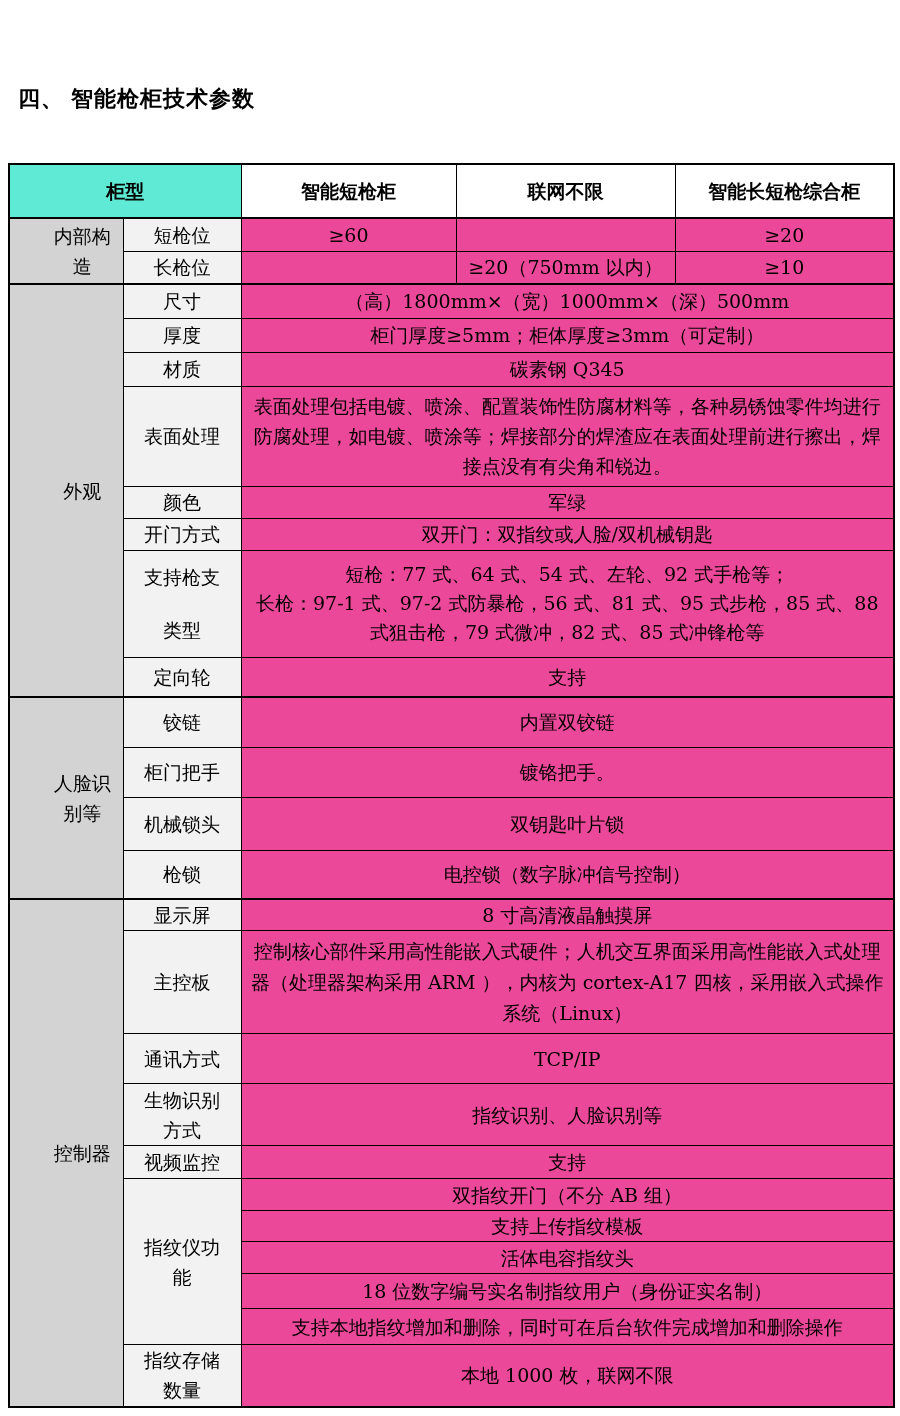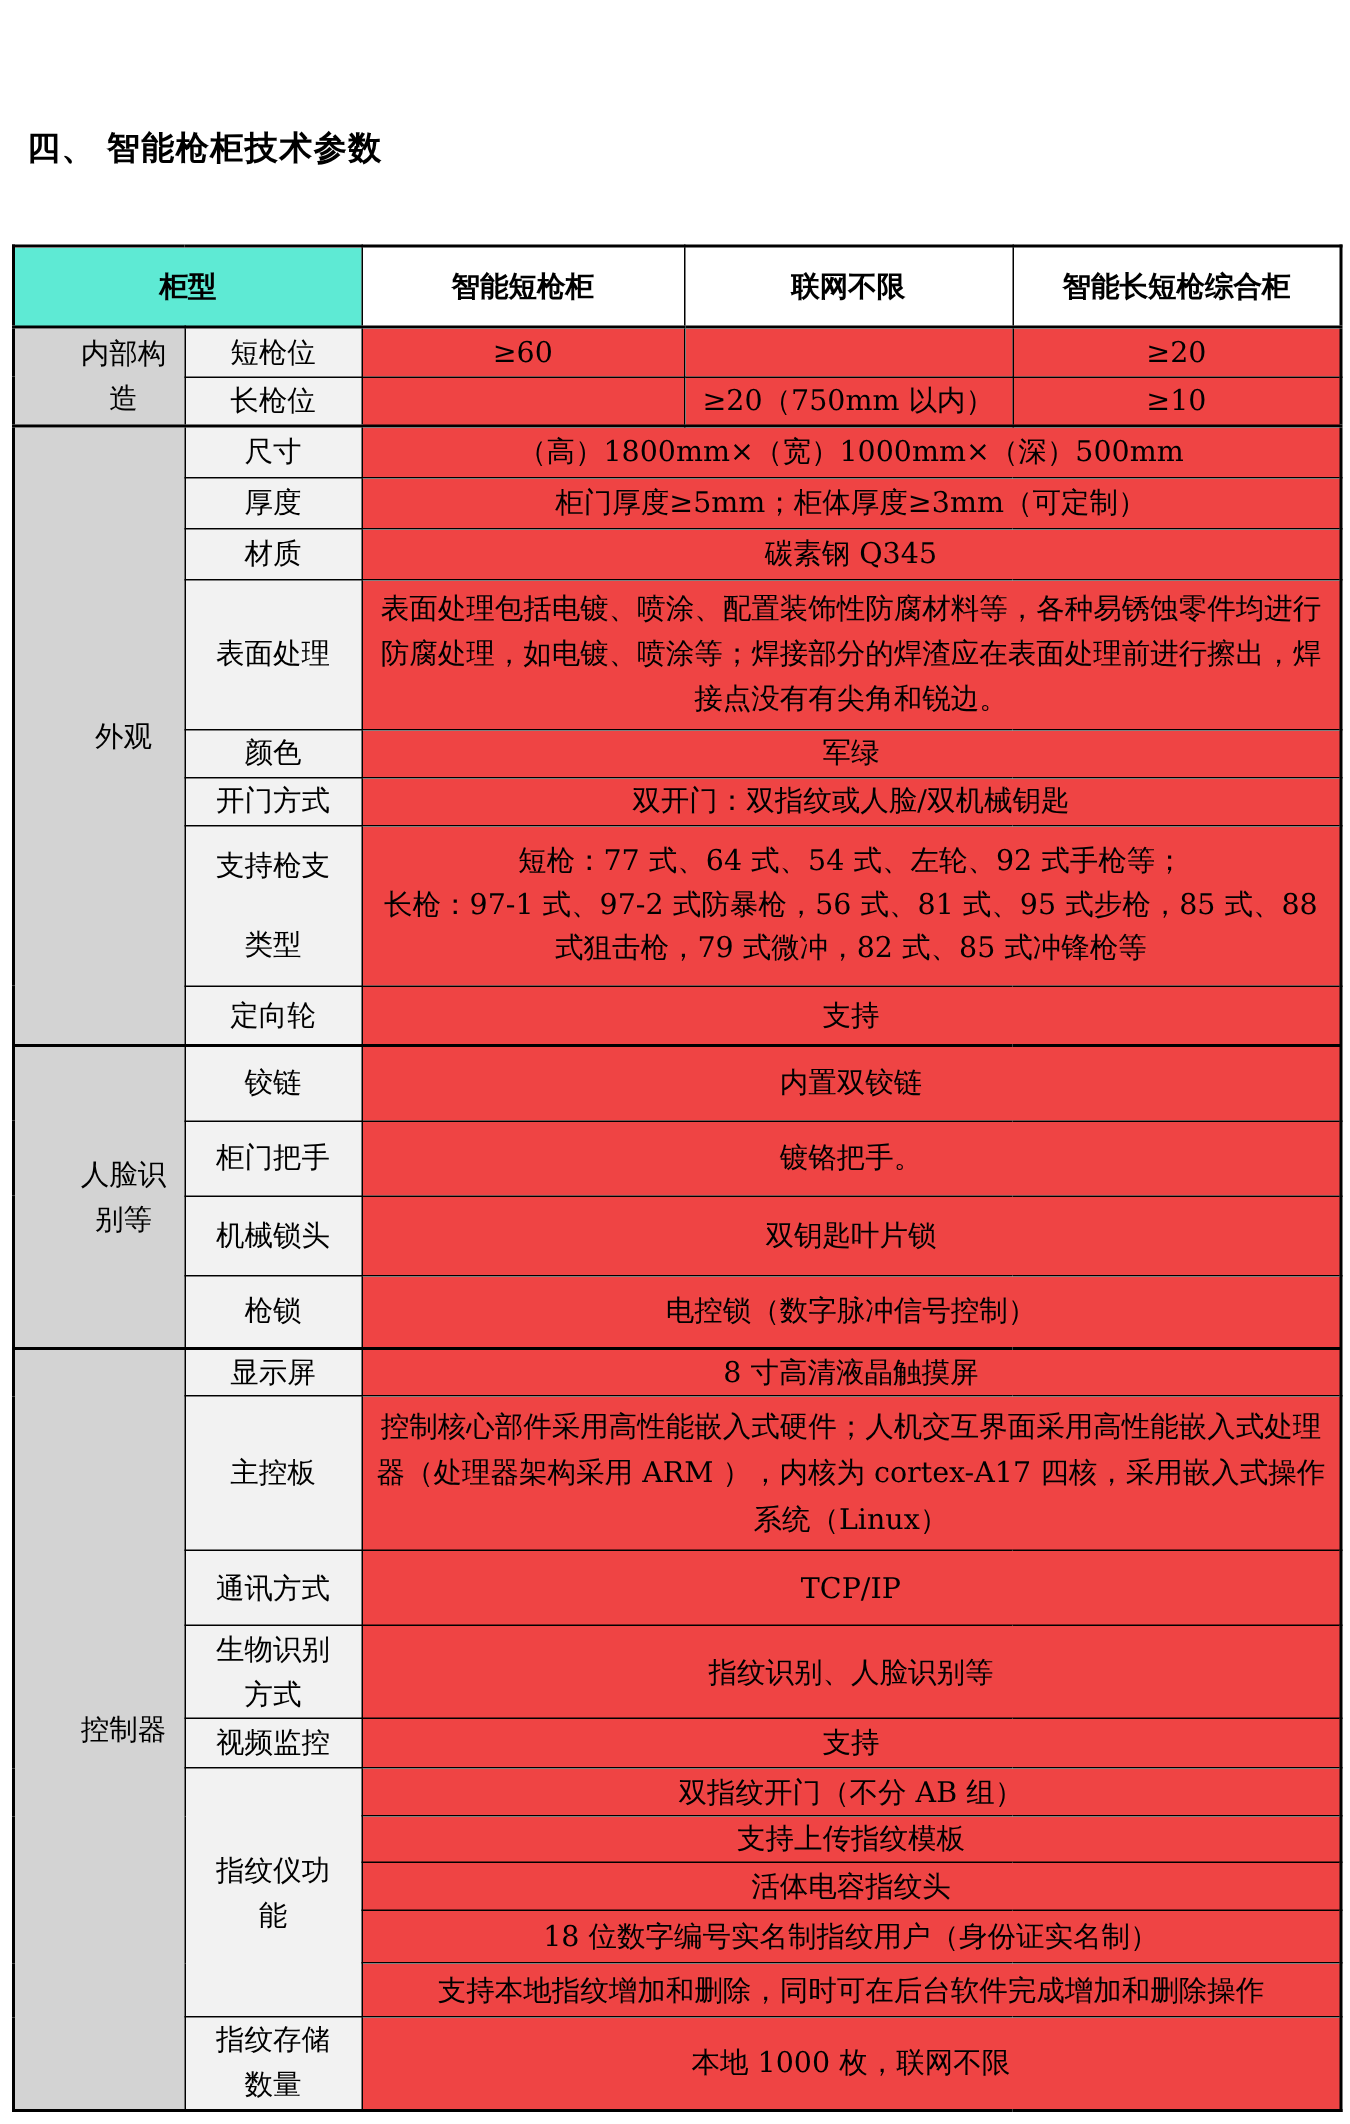--- a/index.html
+++ b/index.html
@@ -49,21 +49,21 @@
     word-break: break-word;
   }
   tr.hdr th {
     font-weight: bold;
     border-bottom: 2px solid #000;
     background: #ffffff;
   }
   tr.hdr th.type { background: #5eead4; }
   td.g { background: #d3d3d3; padding-left: 38px; }
   td.a { background: #f2f2f2; }
-  td.v { background: #ef4444; }
+  td.v { background: #ec4899; }
   tr.sec td { border-top: 2px solid #000; }
   td.big { font-size: 19px; }
   td.spread { line-height: 53px; }
   td.tight { line-height: 29px; }
   td.mtight { line-height: 31px; }
 </style>
 </head>
 <body>
 
 <div class="page">

